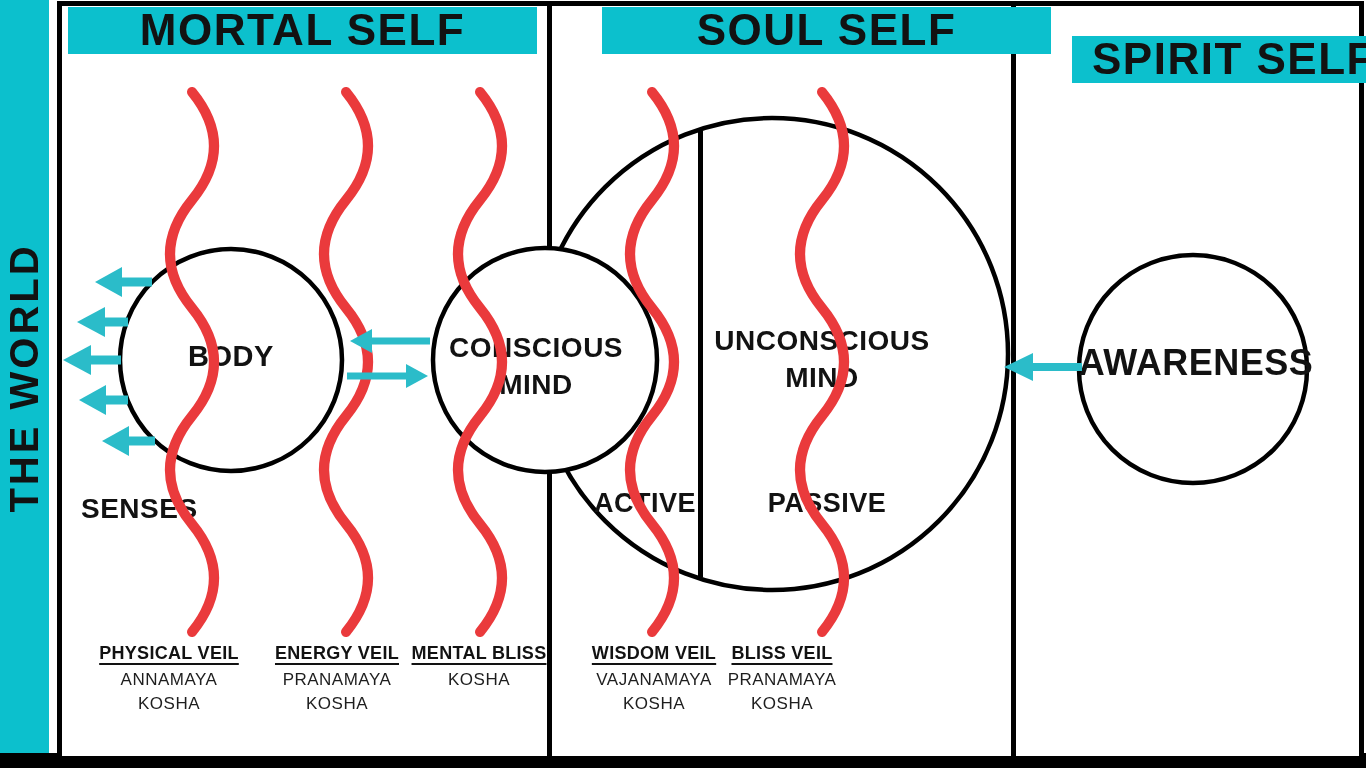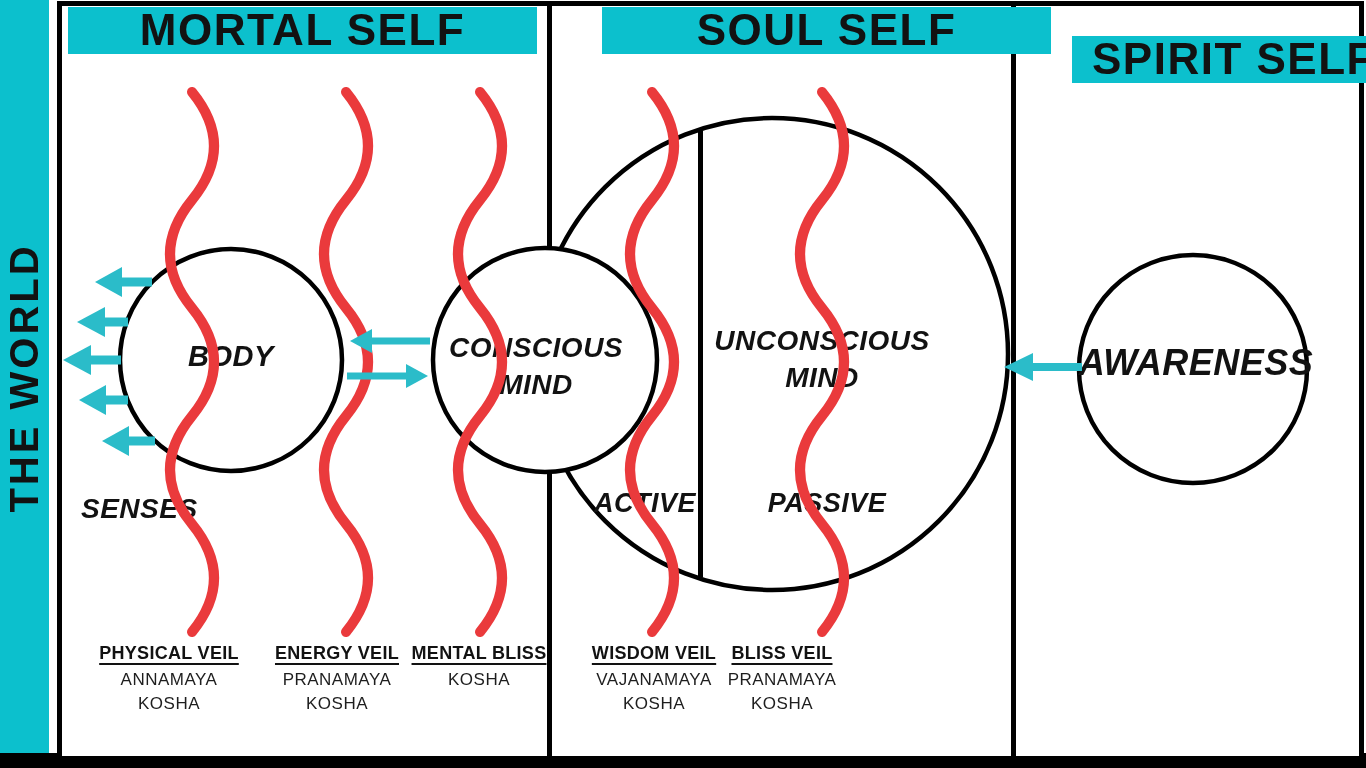--- a/index.html
+++ b/index.html
@@ -20,21 +20,21 @@
   .hdr{
     position:absolute;top:7px;height:47px;background:var(--teal,#0cc0cd);
     text-align:center;font-weight:bold;font-size:44px;line-height:46px;letter-spacing:1.5px;
     white-space:nowrap;
   }
   .hdr-mortal{left:68px;width:469px;}
   .hdr-soul{left:557px;width:449px;margin-left:45px;}
   .hdr-spirit{left:1072px;width:323px;margin-top:29px;}
   .nodelabel{
     position:absolute;transform:translate(-50%,-50%);font-weight:bold;
-    font-size:28px;letter-spacing:.5px;text-align:center;white-space:nowrap;font-style:italic;
+    font-size:28px;letter-spacing:.5px;text-align:center;white-space:nowrap;
   }
   .nodelabel.two{line-height:37px;}
   .lbl-body{font-size:29px;}
   .lbl-senses{transform:translate(0,-50%);}
   .veil{position:absolute;top:643px;width:220px;transform:translateX(-50%);text-align:center;}
   .veil .vtitle{
     font-weight:bold;font-size:18px;letter-spacing:.3px;
     text-decoration:underline;text-decoration-thickness:2px;text-underline-offset:4px;
     margin-bottom:4px;white-space:nowrap;
   }

